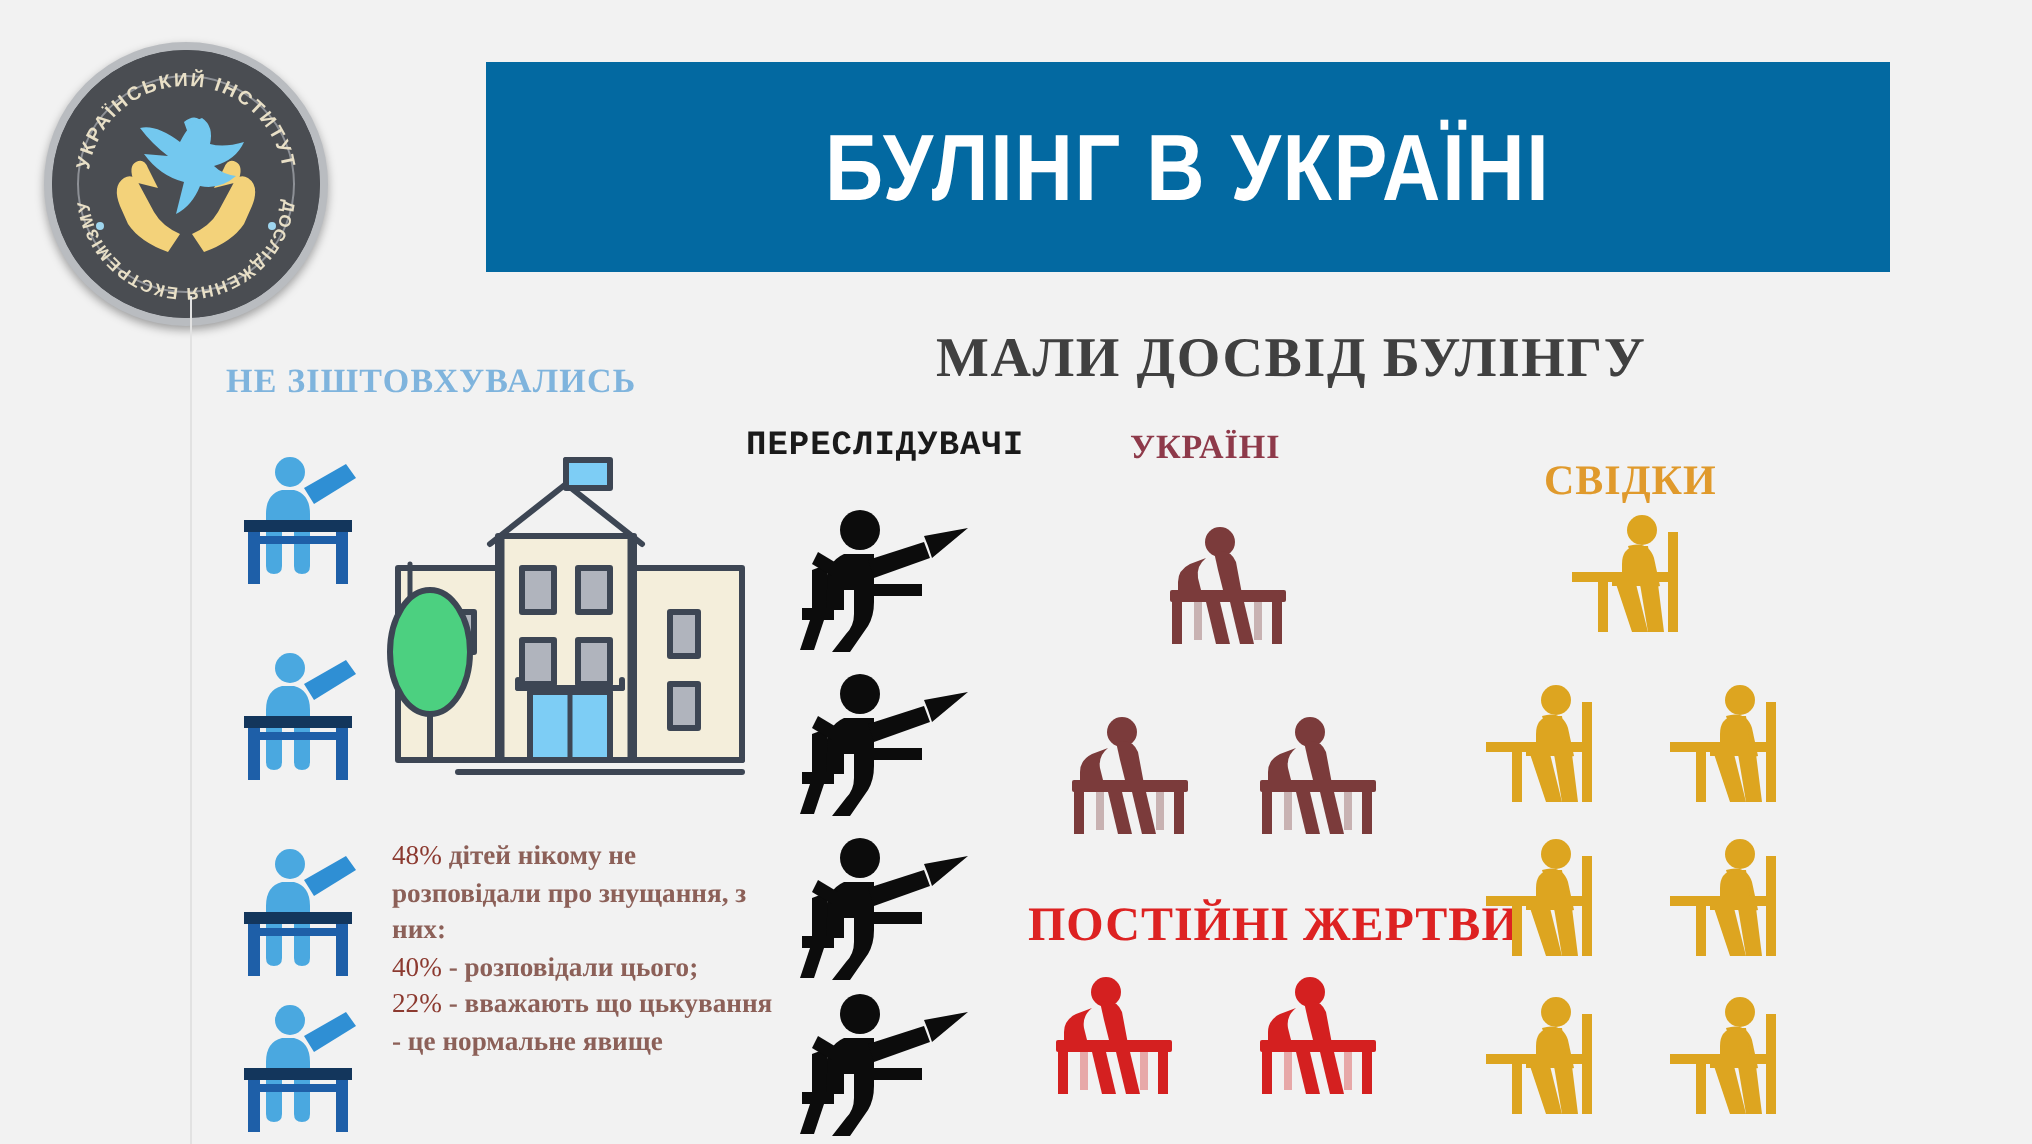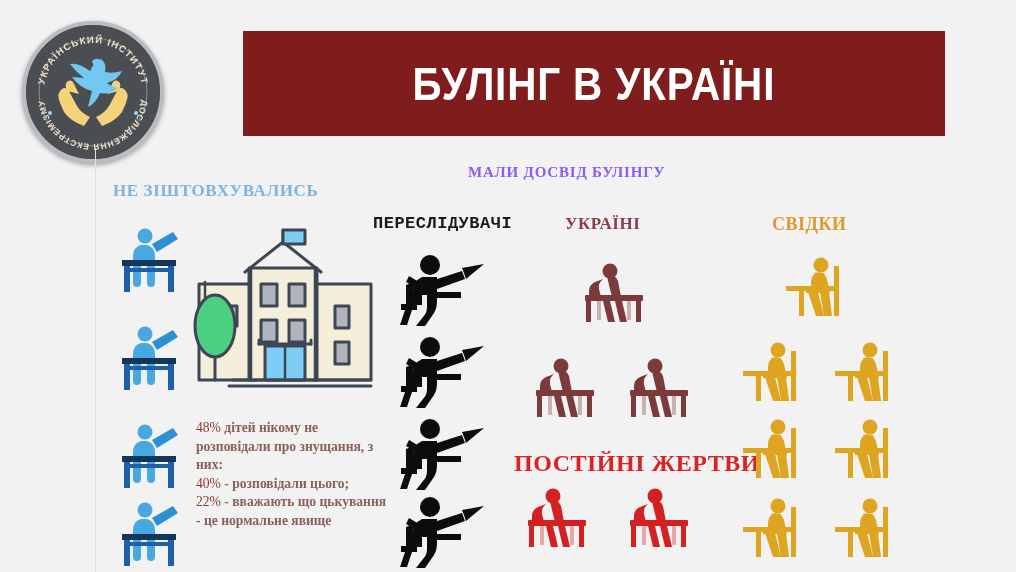--- a/index.html
+++ b/index.html
@@ -17,21 +17,21 @@
     background: #f2f2f2;
     overflow: hidden;
   }
   
   #title-banner {
     position: absolute;
     left: 243px;
     top: 31px;
     width: 702px;
     height: 105px;
-    background: #7f1d1d;
+    background: #0369a1;
     display: flex;
     align-items: center;
     justify-content: center;
   }
   #title-text {
     font-family: "Liberation Sans", sans-serif;
     font-weight: bold;
     font-size: 47px;
     letter-spacing: 1px;
     color: #ffffff;
@@ -70,40 +70,40 @@
     white-space: nowrap;
   }
   #head-not-faced {
     left: 113px; top: 181px;
     font-size: 17px;
     color: #7fb4dd;
     letter-spacing: .6px;
   }
   #head-experienced {
     left: 468px; top: 164px;
-    font-size: 15px;
-    color: #8b5cf6;
+    font-size: 28px;
+    color: #404040;
     letter-spacing: .8px;
   }
   #head-perpetrators {
     left: 373px; top: 214px;
     font-size: 17px;
     color: #1a1a1a;
     letter-spacing: .5px;
     font-family: Liberation Mono, monospace;
   }
   #head-victims {
     left: 565px; top: 214px;
     font-size: 17px;
     color: #8e3a4a;
     letter-spacing: .5px;
   }
   #head-witnesses {
-    left: 772px; top: 214px;
-    font-size: 18px;
+    left: 772px; top: 228px;
+    font-size: 21px;
     color: #e09a2c;
     letter-spacing: .5px;
   }
   #head-constant-victims {
     left: 514px; top: 450px;
     font-size: 24px;
     color: #dd2222;
     letter-spacing: .5px;
   }
   

